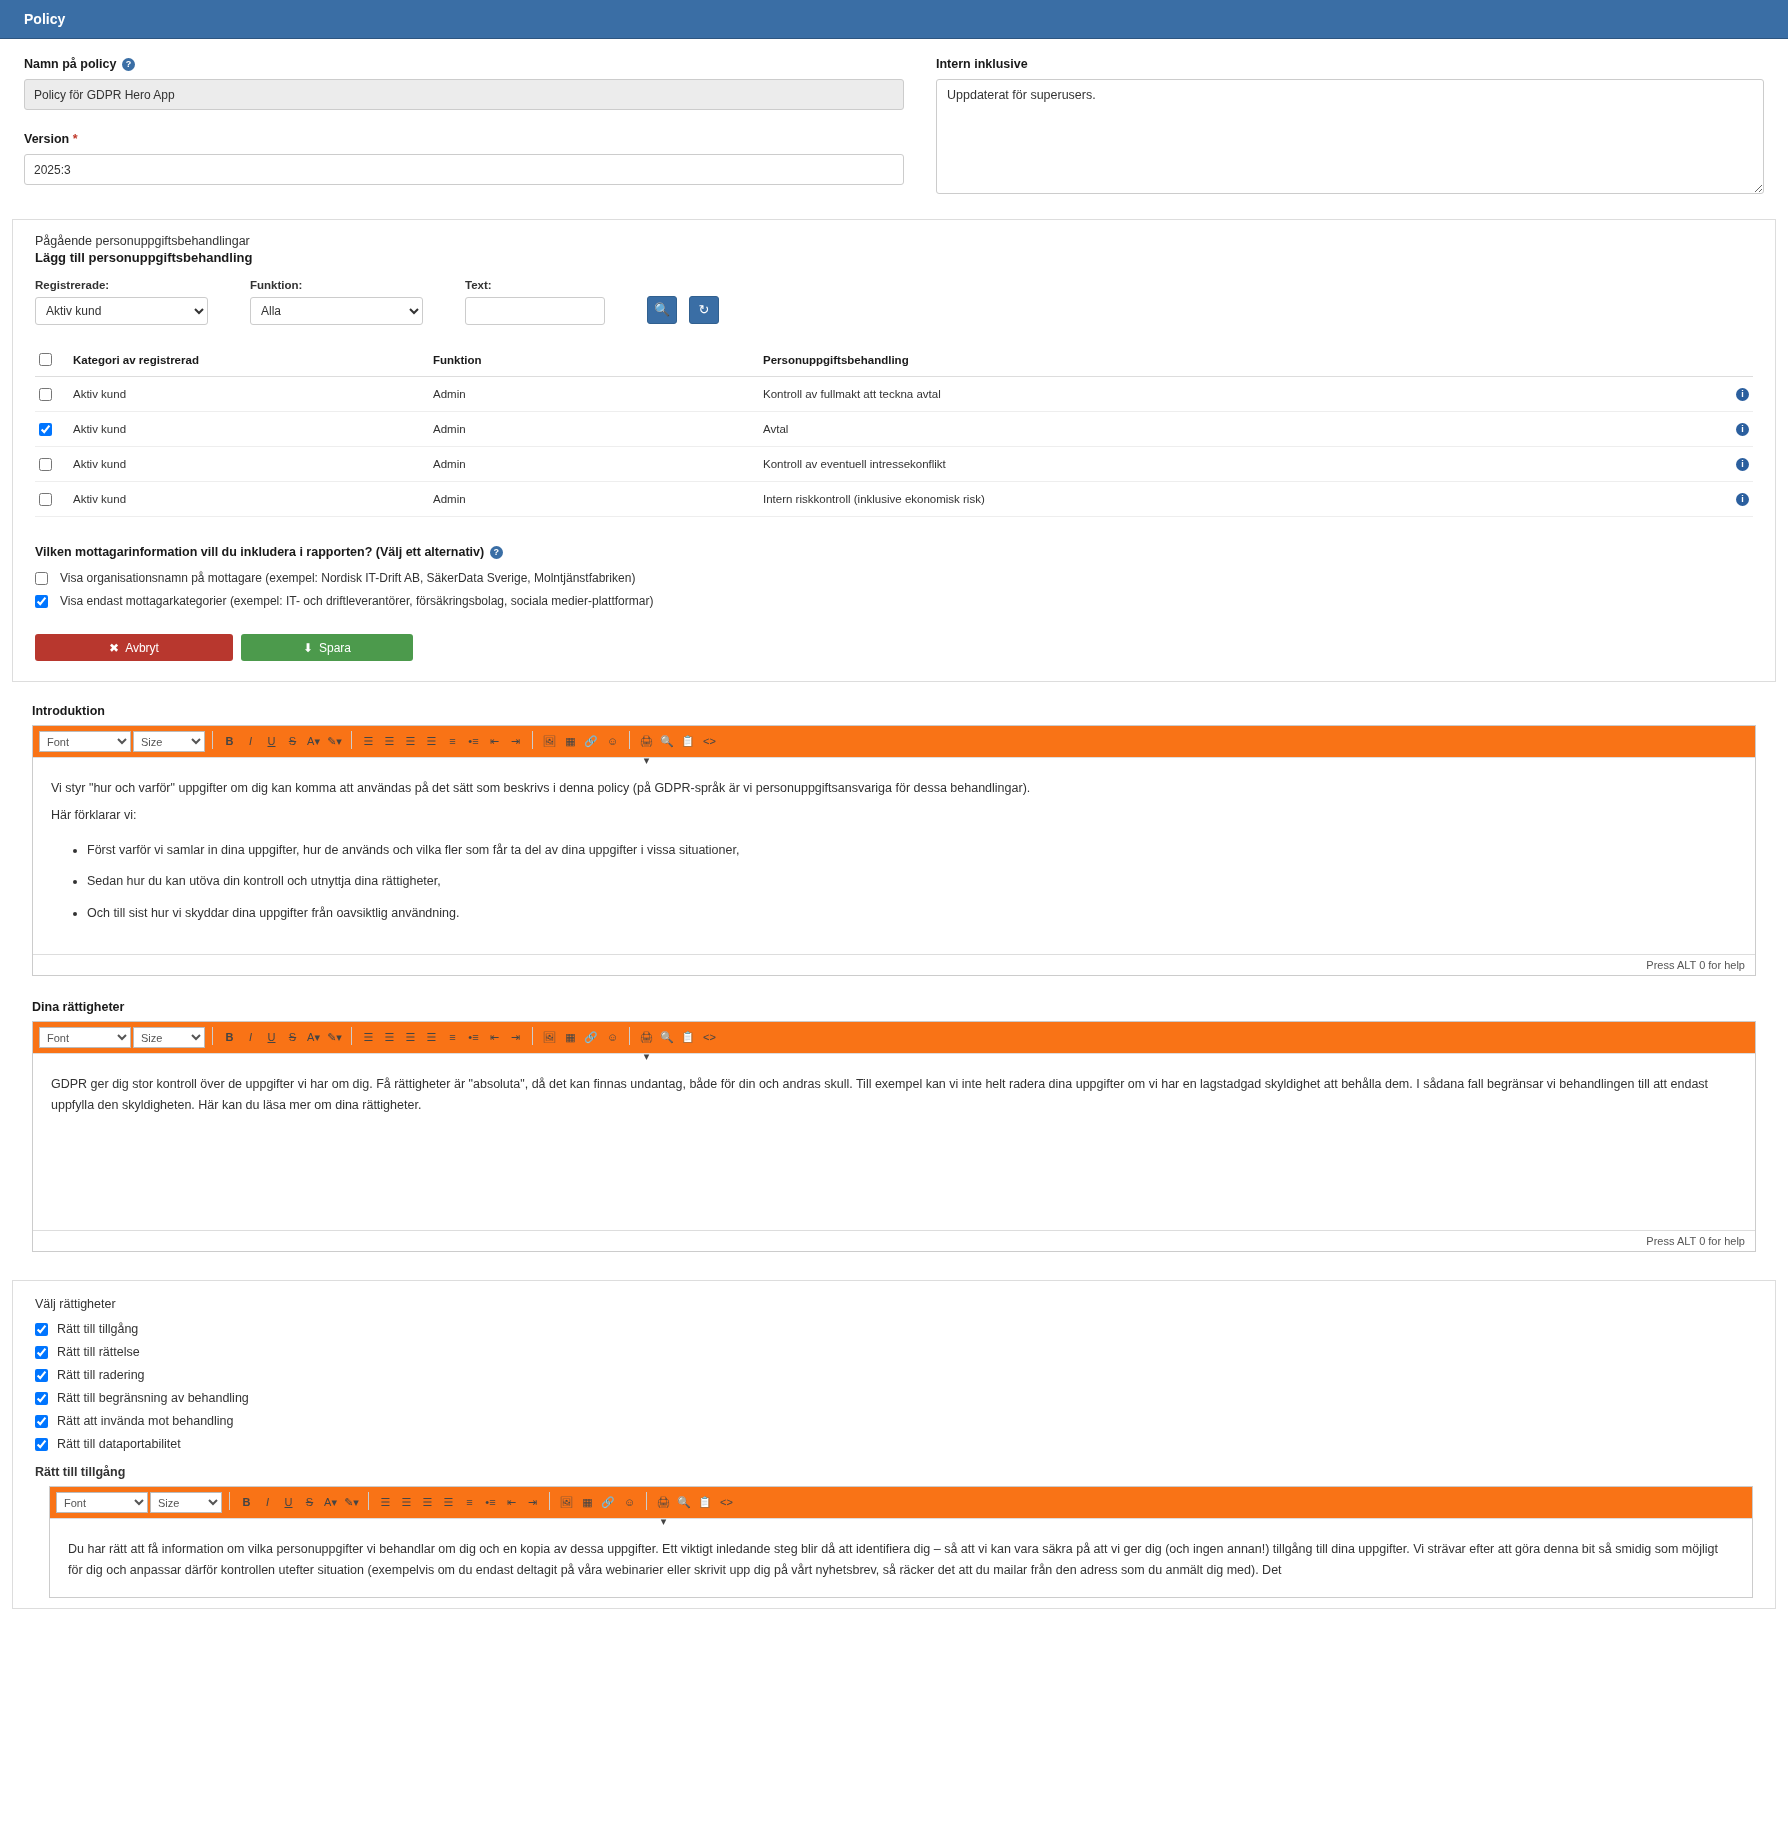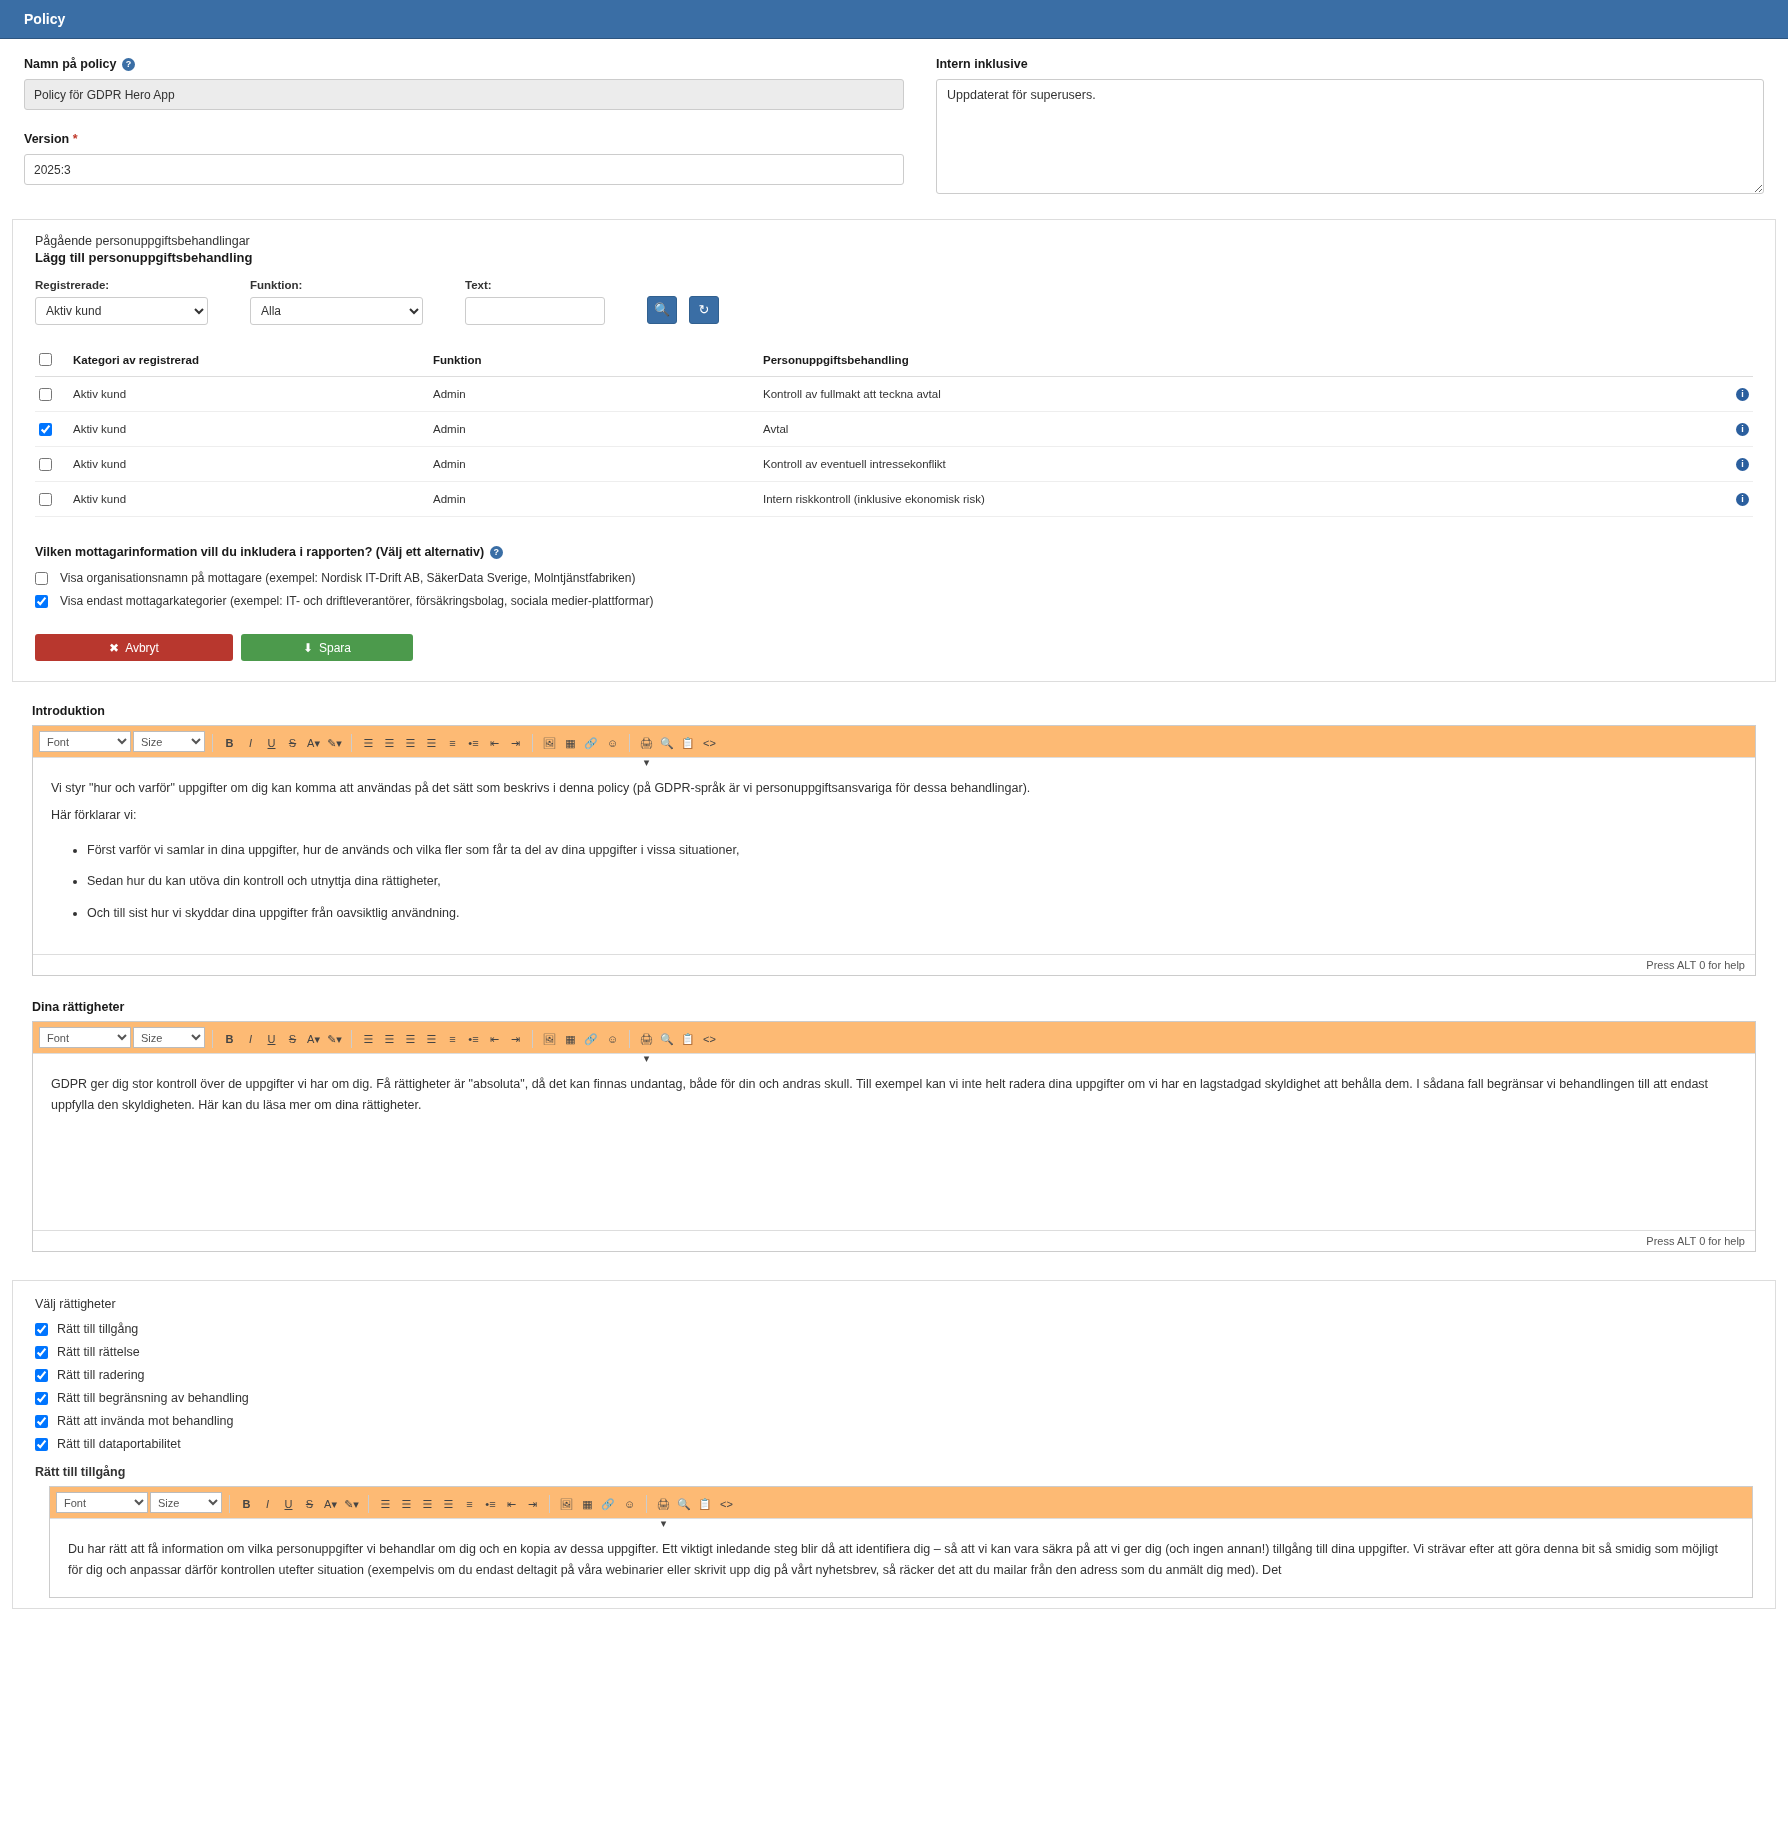--- a/index.html
+++ b/index.html
@@ -151,23 +151,23 @@
   .btn-save { background: #4c9a4c; width: 172px; }
 
   
   .editor-block { margin: 0 12px 0 12px; padding: 10px 20px 14px 20px; }
   .editor-label { font-weight: bold; font-size: 12.5px; color:#1a1a1a; margin-bottom: 7px; }
   .editor {
     border: 1px solid #ccc;
     background: #fff;
   }
   .toolbar {
-    background: #fdba74;
+    background: #f97316;
     border-bottom: 1px solid #ddd;
-    display:flex; align-items:flex-end; gap: 2px;
+    display:flex; align-items:flex-start; gap: 2px;
     padding: 5px 6px;
     flex-wrap: nowrap;
   }
   .tb-select {
     height: 21px; font-size: 11px; border: 1px solid #bbb; background:#fff;
     font-family: "Liberation Sans", sans-serif; color:#555;
     padding: 1px 3px;
   }
   .tb-font { width: 92px; }
   .tb-size { width: 72px; }

